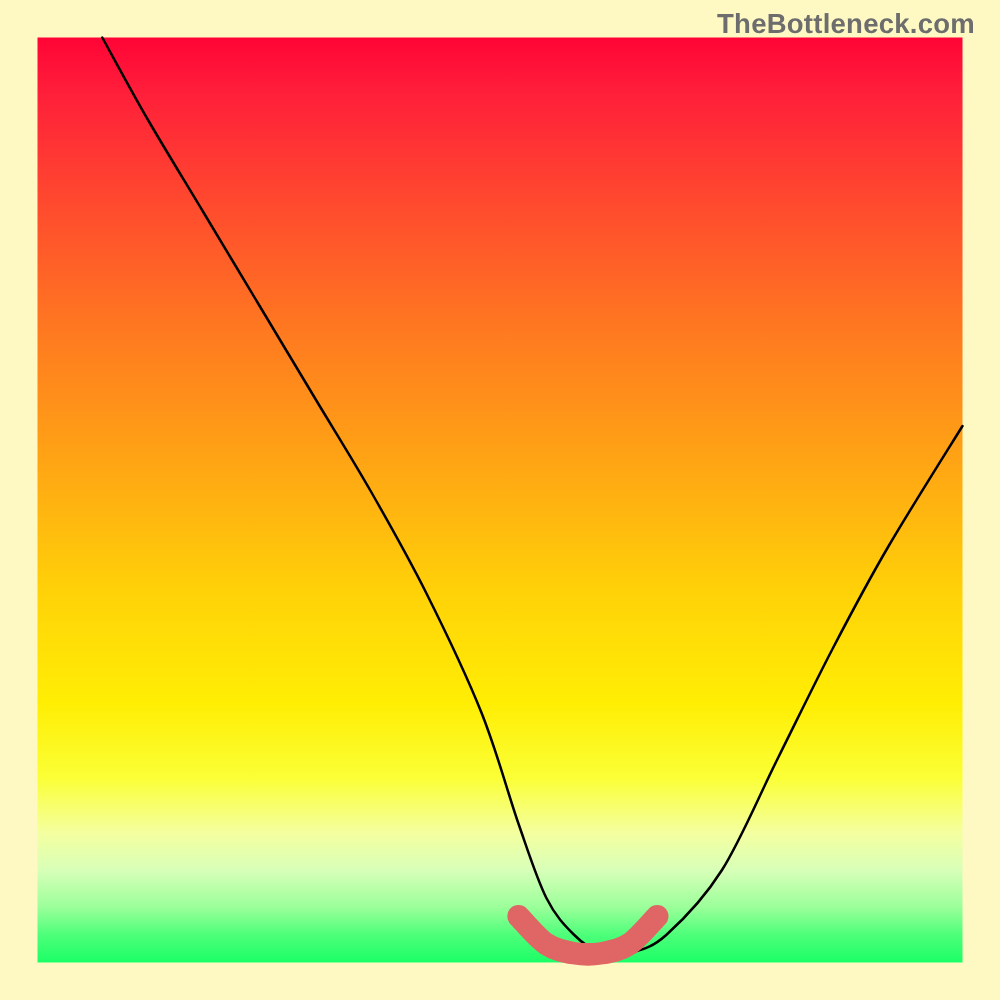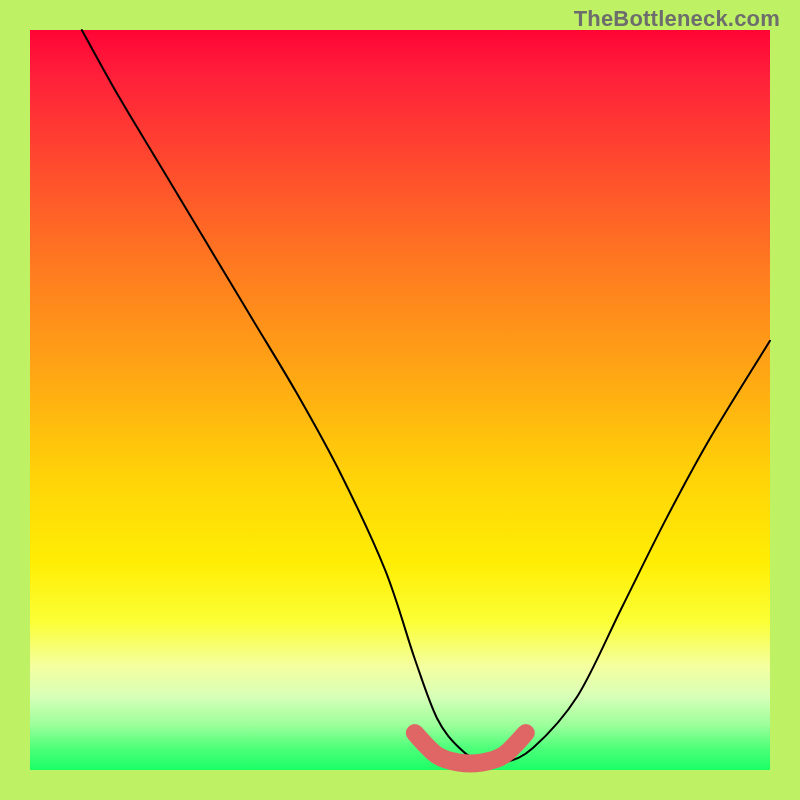--- a/index.html
+++ b/index.html
@@ -8,21 +8,21 @@
     width: 800px;
     height: 800px;
     background: #000;
     font-family: Arial, Helvetica, sans-serif;
     overflow: hidden;
   }
   .frame {
     position: relative;
     width: 800px;
     height: 800px;
-    background: #bef264;
+    background: #fef9c3;
     text-align: right;
   }
   .plot-area {
     position: absolute;
     left: 30px;
     top: 30px;
     width: 740px;
     height: 740px;
     
     background: linear-gradient(

